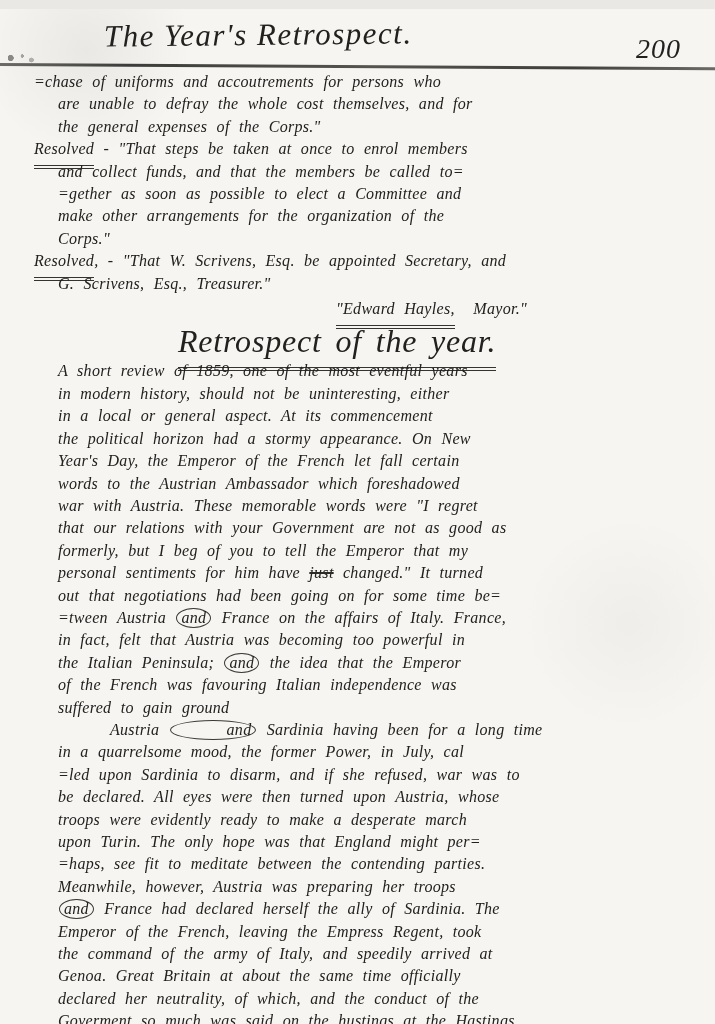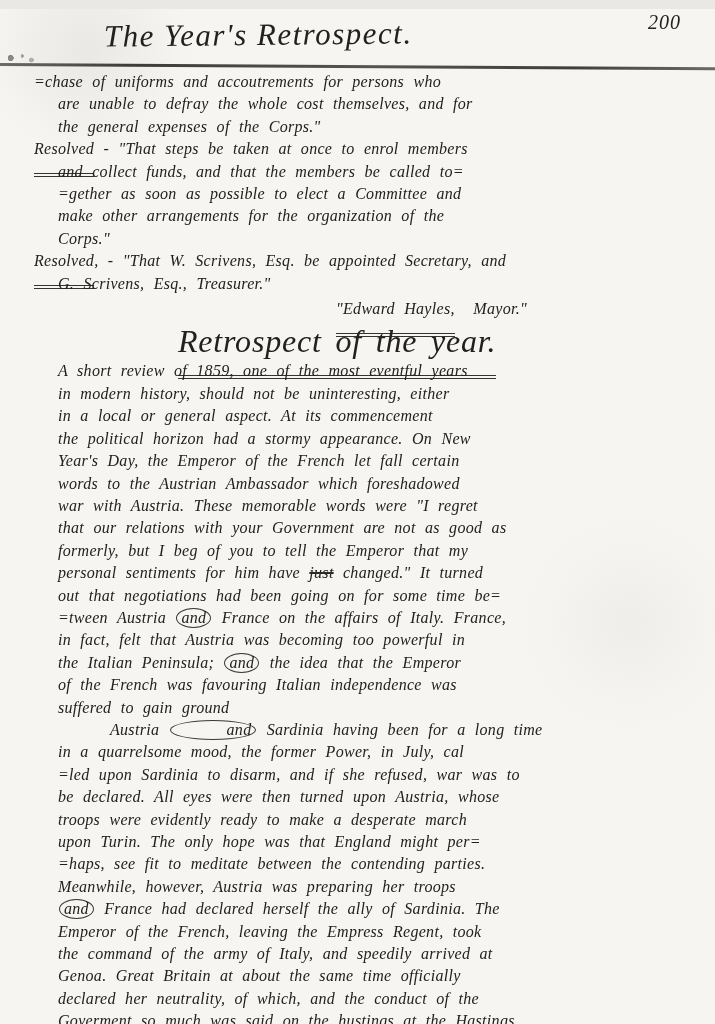--- a/index.html
+++ b/index.html
@@ -25,22 +25,22 @@
     left: 104px;
     top: 8px;
     font-size: 31px;
     letter-spacing: 1.5px;
     transform: rotate(-0.6deg);
     white-space: pre;
   }
   .hdr-pagenum {
     position: absolute;
     right: 34px;
-    top: 2px;
-    font-size: 20px;
+    top: 24px;
+    font-size: 28px;
     letter-spacing: 1px;
   }
   .hdr-rule {
     position: absolute;
     left: 0;
     top: 54px;
     width: 715px;
     height: 3px;
     background: linear-gradient(90deg, #6a6a66 0%, #3c3c3a 18%, #55544f 52%, #3f3e3b 80%, #6b6a65 100%);
     transform: rotate(0.35deg);
@@ -89,21 +89,21 @@
   .heading .ms-line {
     padding-left: 120px;
     font-size: 32px;
     line-height: 28px;
     letter-spacing: 0.8px;
   }
 
   
   .u2 {
     border-bottom: 4px double #34332f;
-    padding-bottom: 16px;
+    padding-bottom: 8px;
     text-align: center;
   }
   .strike {
     text-decoration: line-through;
     text-decoration-thickness: 2px;
     text-decoration-color: #2c2b28;
   }
   .circle {
     display: inline-block;
     border: 1.5px solid #3a3935;

